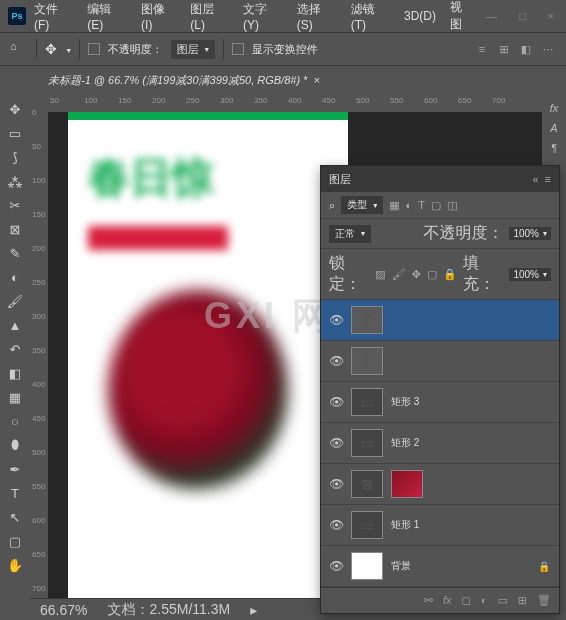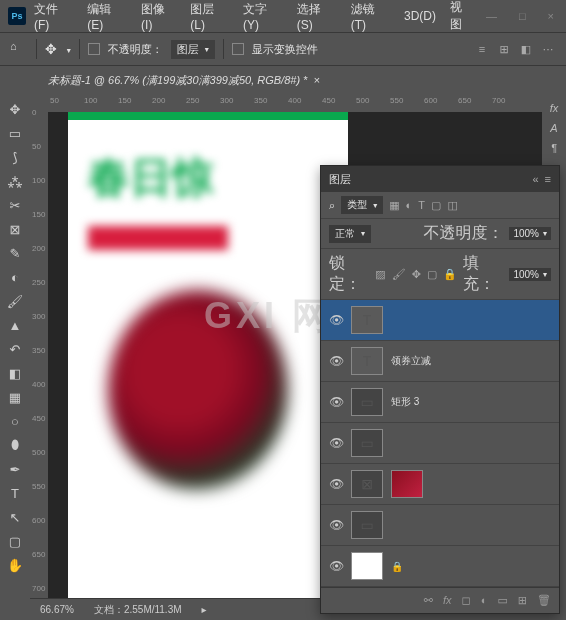--- a/index.html
+++ b/index.html
@@ -47,21 +47,21 @@
 .layers-list { max-height: 290px; overflow-y: auto; }
 .layer-item { display: flex; align-items: center; padding: 6px 8px; gap: 8px; border-bottom: 1px solid #424242; }
 .layer-item.selected { background: #2d5a8c; }
 .eye { width: 14px; color: #ccc; font-size: 12px; }
 .thumb { width: 32px; height: 28px; background: #fff; border: 1px solid #888; display: flex; align-items: center; justify-content: center; font-size: 14px; color: #555; }
 .thumb.t-icon { background: #5a5a5a; }
 .thumb.shape { background: #444; }
 .layer-name { font-size: 10px; color: #ddd; flex: 1; }
 .lock-ico { color: #aaa; font-size: 10px; }
 .panel-footer { display: flex; justify-content: flex-end; gap: 10px; padding: 6px 8px; color: #999; font-size: 11px; border-top: 1px solid #383838; }
-.statusbar { height: 22px; background: #535353; display: flex; align-items: center; padding: 0 10px; gap: 20px; font-size: 10px; color: #ccc; border-top: 1px solid #383838; }
+.statusbar { height: 22px; background: #535353; display: flex; align-items: center; padding: 0 10px; gap: 20px; font-size: 14px; color: #ccc; border-top: 1px solid #383838; }
 .chev::after { content: "▾"; font-size: 8px; margin-left: 2px; }
 </style>
 </head>
 <body>
 
 <div class="titlebar">
   <div class="ps-icon">Ps</div>
   <div class="menu-item">文件(F)</div>
   <div class="menu-item">编辑(E)</div>
   <div class="menu-item">图像(I)</div>
@@ -227,43 +227,45 @@
     <div class="pct chev">100%</div>
   </div>
   <div class="layers-list" id="layers-list">
       <div class="layer-item selected">
         <span class="eye">👁</span>
         <div class="thumb t-icon">T</div>
       </div>
       <div class="layer-item">
         <span class="eye">👁</span>
         <div class="thumb t-icon">T</div>
-        <span class="layer-name">领券立减</span>
       </div>
       <div class="layer-item">
         <span class="eye">👁</span>
         <div class="thumb shape">▭</div>
         <span class="layer-name">矩形 3</span>
       </div>
       <div class="layer-item">
         <span class="eye">👁</span>
         <div class="thumb shape">▭</div>
+        <span class="layer-name">矩形 2</span>
       </div>
       <div class="layer-item">
         <span class="eye">👁</span>
         <div class="thumb shape">⊠</div>
         <div class="thumb" style="background:linear-gradient(135deg,#8a1020,#c02040)"></div>
       </div>
       <div class="layer-item">
         <span class="eye">👁</span>
         <div class="thumb shape">▭</div>
+        <span class="layer-name">矩形 1</span>
       </div>
       <div class="layer-item">
         <span class="eye">👁</span>
         <div class="thumb"></div>
+        <span class="layer-name">背景</span>
         <span class="lock-ico">🔒</span>
       </div>
     </div>
   <div class="panel-footer">
     <span>⚯</span>
     <span><i>fx</i></span>
     <span>◻</span>
     <span>◐</span>
     <span>▭</span>
     <span>⊞</span>

